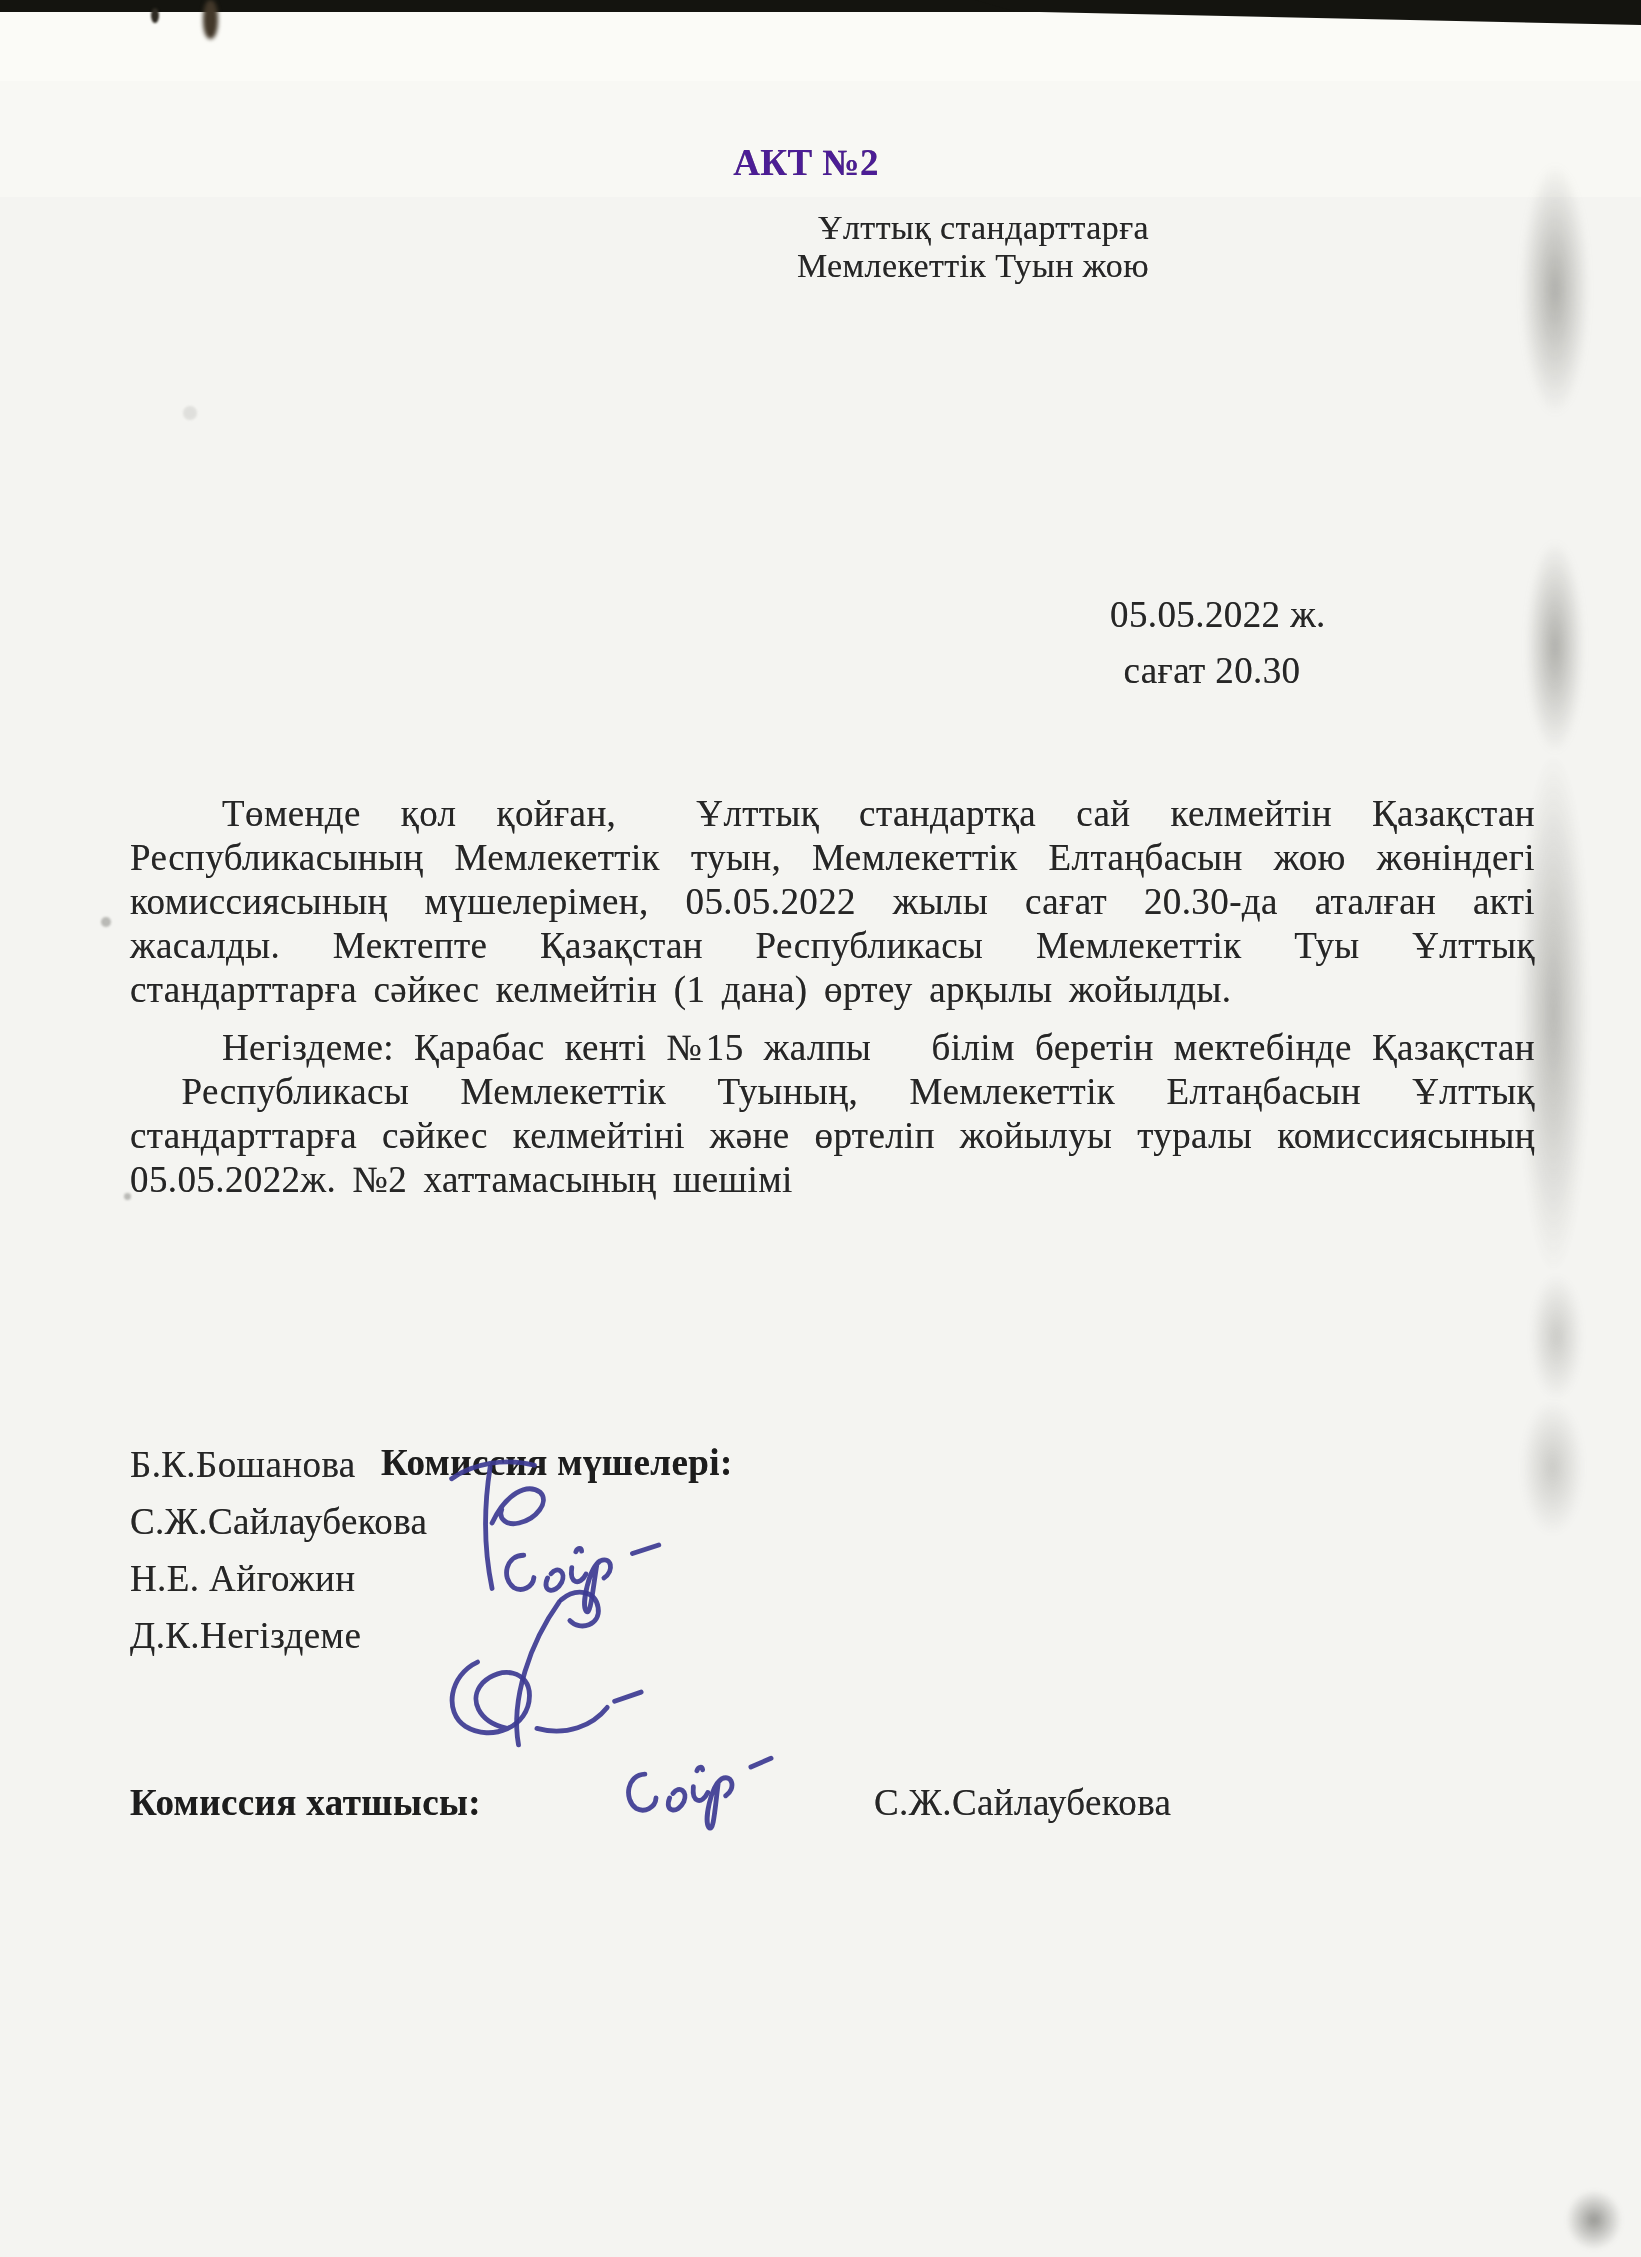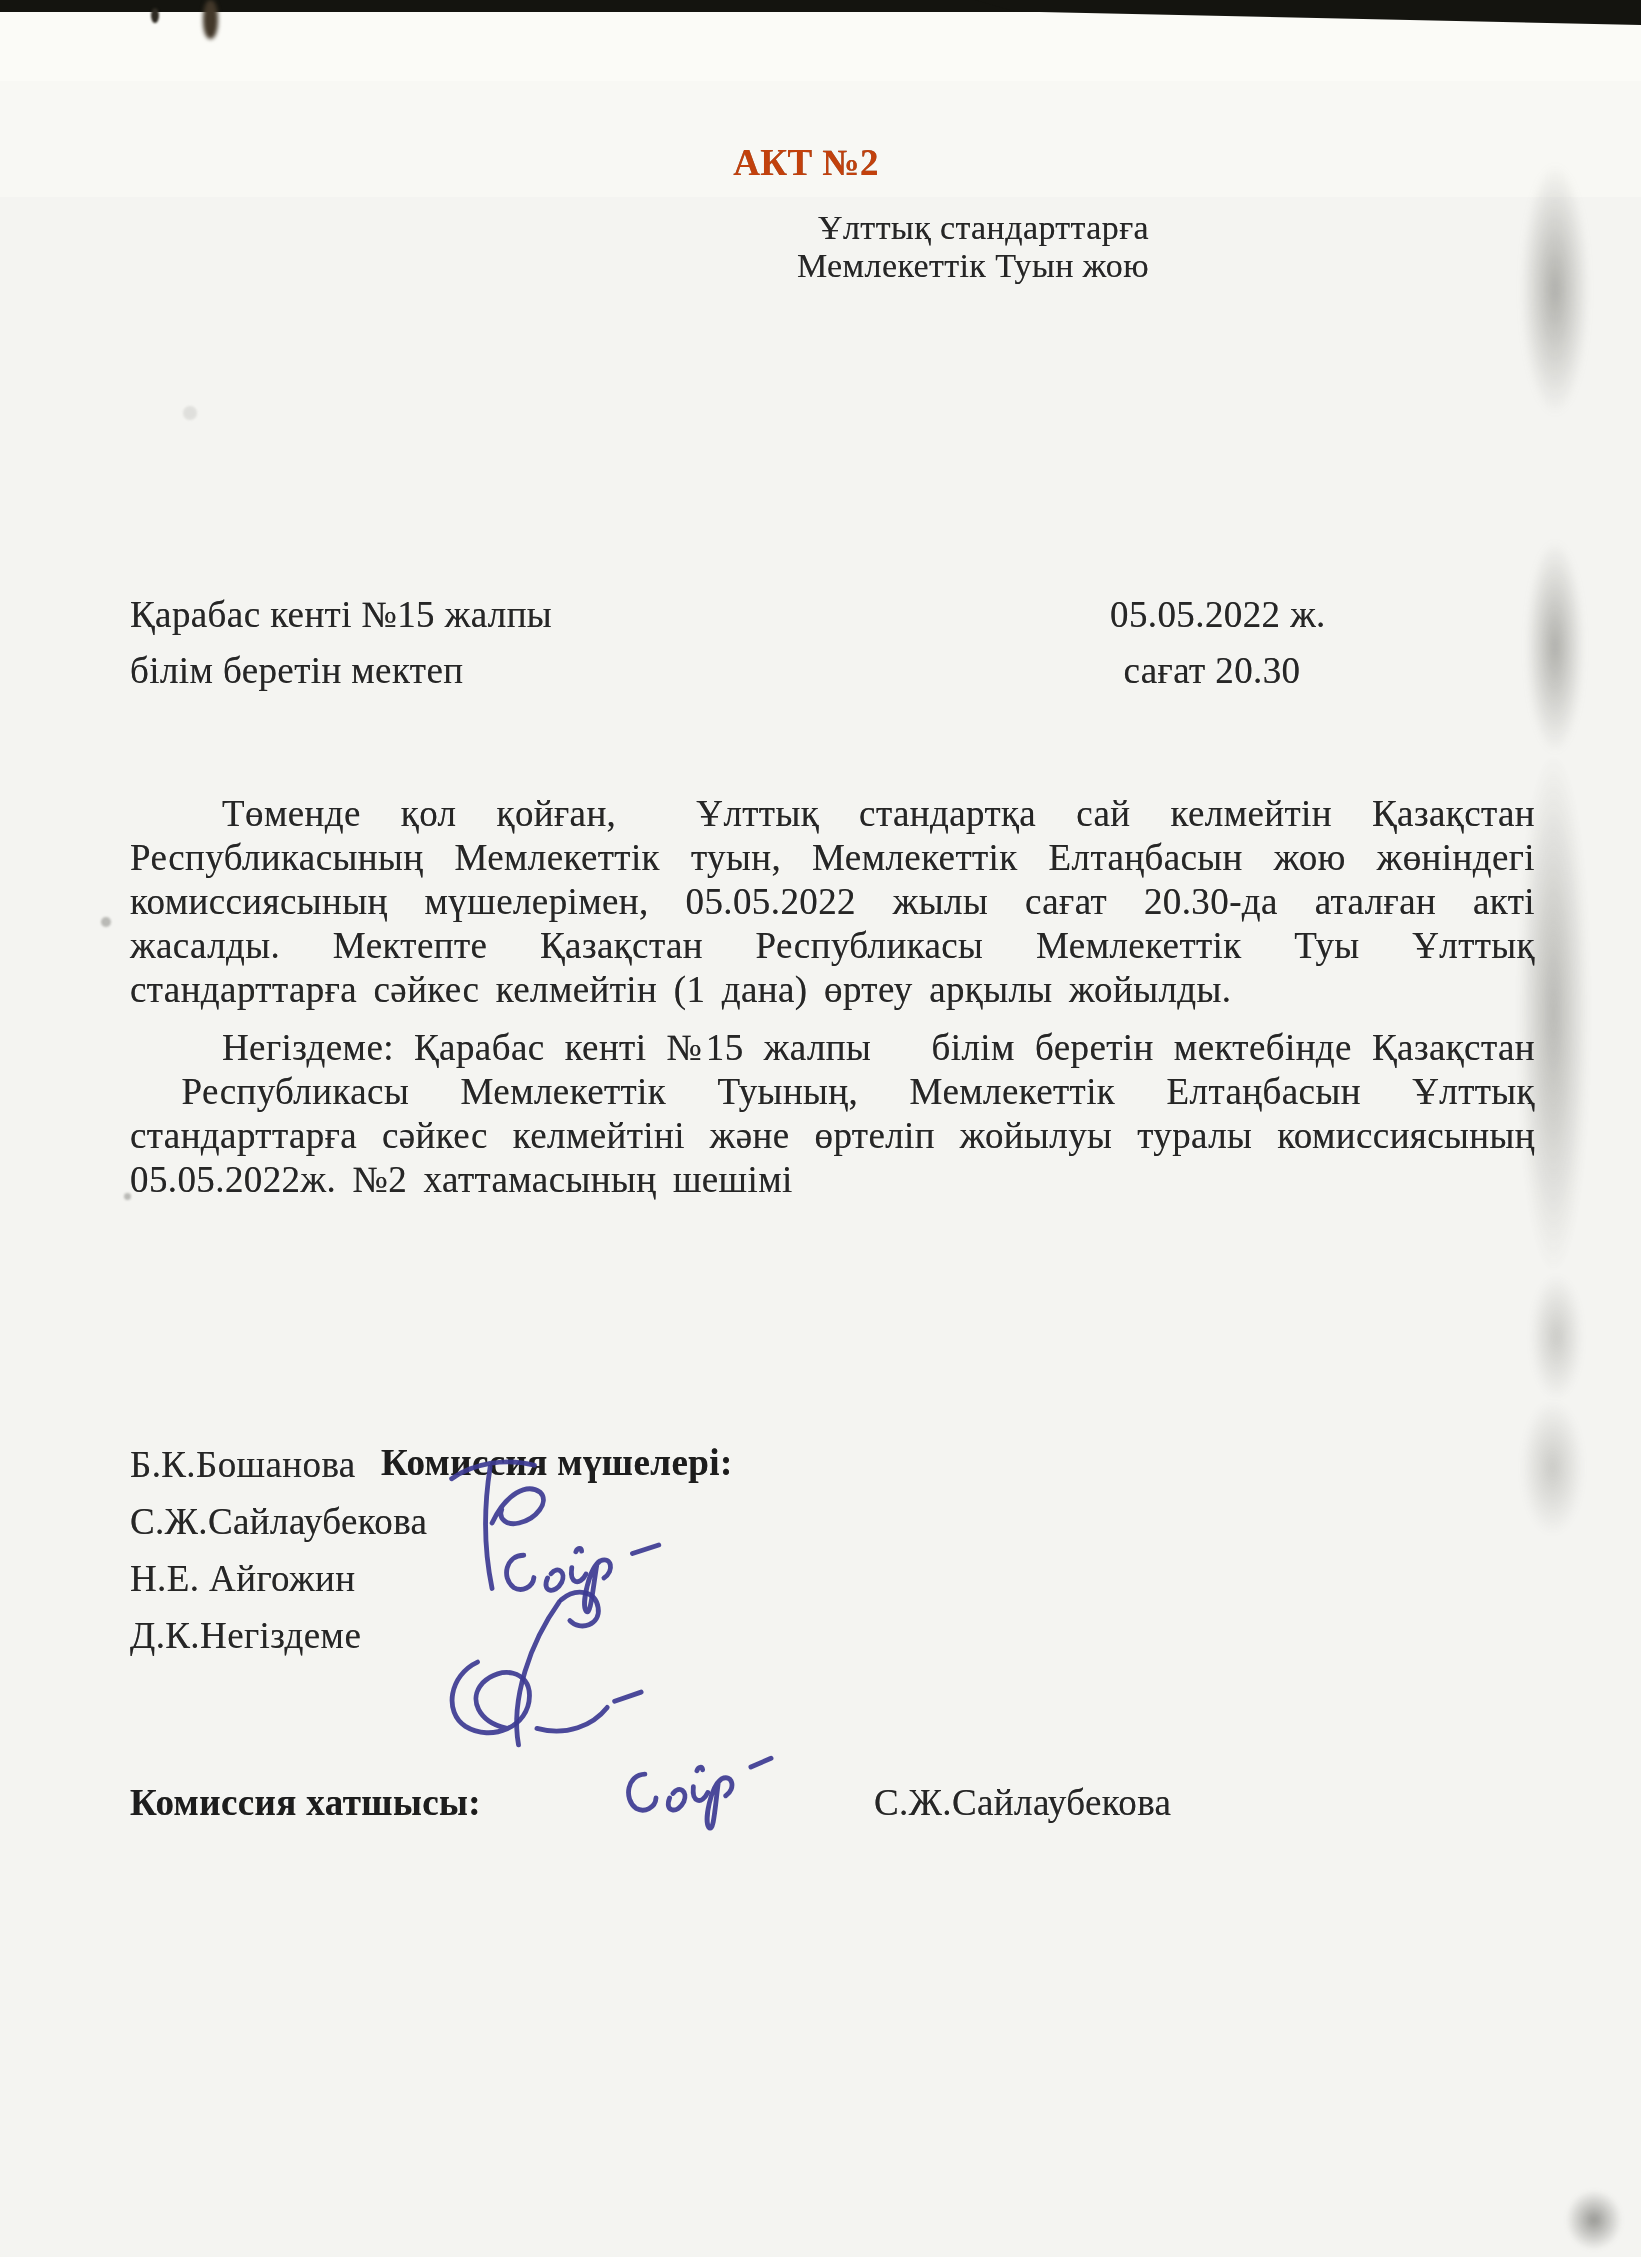--- a/index.html
+++ b/index.html
@@ -33,21 +33,21 @@
   #corner-spot{left:1566px;top:2190px;width:56px;height:60px;
     background:radial-gradient(closest-side,rgba(60,60,55,.5),rgba(60,60,55,0));filter:blur(2.9px);}
   .speck{background:rgba(100,100,95,.4);border-radius:50%;filter:blur(1px);}
   #speck1{left:101px;top:917px;width:9.7px;height:9.7px;}
   #speck2{left:124px;top:1193px;width:6.8px;height:6.8px;}
   #speck3{left:183px;top:406px;width:13.5px;height:13.5px;opacity:.35;}
 
   
   .txt{letter-spacing:0.4px;text-shadow:0 0 0.6px rgba(40,40,40,.6);}
   .doc-title{left:130px;top:141px;width:1352px;text-align:center;
-    font-size:37px;font-weight:700;color:#c2410c;}
+    font-size:37px;font-weight:700;color:#4c1d95;}
   .doc-subtitle{left:377px;top:209px;width:772px;text-align:right;
     font-size:34px;line-height:38px;}
   .org-block{left:130px;top:587px;font-size:37px;line-height:56px;}
   .date-block{left:1110px;top:587px;font-size:37px;line-height:56px;}
   .date-block .time{padding-left:13.5px;}
   .body-flow{left:130px;top:792px;width:1405px;}
   .para{margin:0;font-size:37px;line-height:44px;text-align:justify;
     text-align-last:left;word-spacing:6.8px;text-indent:92px;}
   .para + .para{margin-top:13.5px;}
   .commission-heading{left:381px;top:1441px;font-size:37px;font-weight:700;color:#1d1d1d;}
@@ -84,24 +84,20 @@
   <div class="artifact speck" id="speck2"></div>
   <div class="artifact speck" id="speck3"></div>
 
   <div class="abs txt doc-title">АКТ №2</div>
 
   <div class="abs txt doc-subtitle">
     <div>Ұлттық  стандарттарға</div>
     <div>Мемлекеттік Туын жою</div>
   </div>
 
-  <div class="abs txt org-block">
-    <div>Қарабас кенті №15 жалпы</div>
-    <div>білім беретін мектеп</div>
-  </div>
   <div class="abs txt date-block">
     <div>05.05.2022 ж.</div>
     <div class="time">сағат 20.30</div>
   </div>
 
   <div class="abs body-flow">
     <p class="para txt">Төменде қол қойған, &nbsp;Ұлттық стандартқа сай келмейтін Қазақстан Республикасының Мемлекеттік туын, Мемлекеттік Елтаңбасын жою жөніндегі комиссиясының мүшелерімен, 05.05.2022 жылы сағат 20.30-да аталған акті жасалды. Мектепте Қазақстан Республикасы Мемлекеттік Туы Ұлттық стандарттарға сәйкес келмейтін (1 дана) өртеу арқылы жойылды.</p>
     <p class="para txt">Негіздеме: Қарабас кенті №15 жалпы &nbsp;&nbsp;білім беретін мектебінде Қазақстан &nbsp;Республикасы Мемлекеттік Туының, Мемлекеттік Елтаңбасын Ұлттық стандарттарға сәйкес келмейтіні және өртеліп жойылуы туралы комиссиясының 05.05.2022ж. №2 хаттамасының шешімі</p>
   </div>
 

